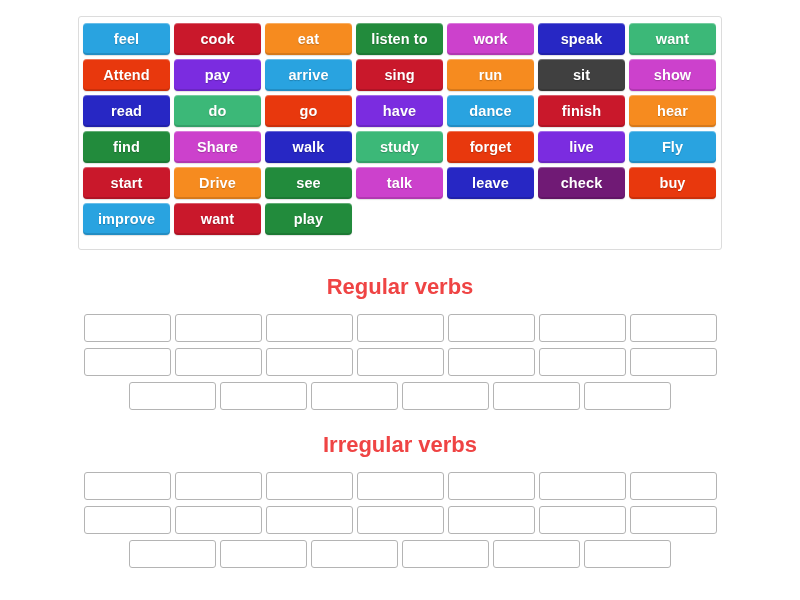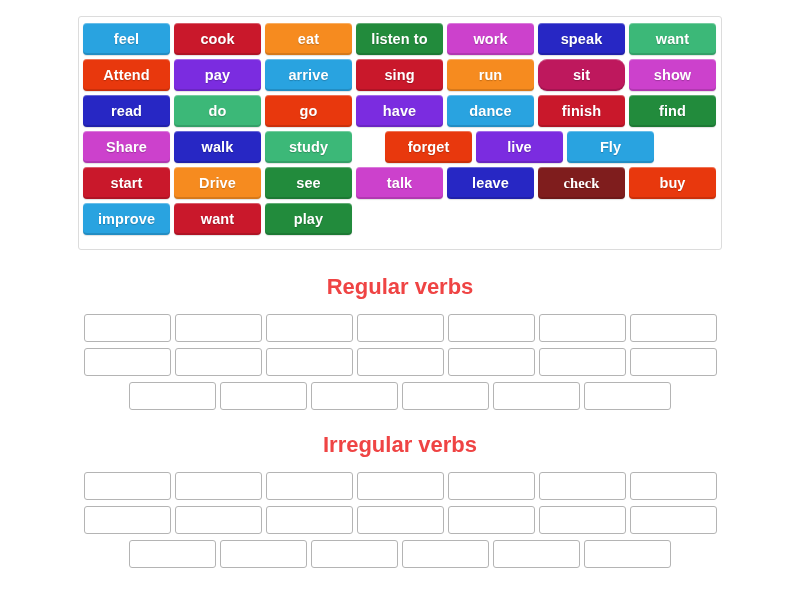--- a/index.html
+++ b/index.html
@@ -113,41 +113,42 @@
         <div class="tile" style="background: rgb(246, 139, 31);">eat</div>
         <div class="tile" style="background: rgb(34, 139, 60);">listen to</div>
         <div class="tile" style="background: rgb(204, 65, 204);">work</div>
         <div class="tile" style="background: rgb(39, 39, 196);">speak</div>
         <div class="tile" style="background: rgb(60, 184, 120);">want</div>
         <div class="tile" style="background: rgb(232, 56, 13);">Attend</div>
         <div class="tile" style="background: rgb(123, 44, 224);">pay</div>
         <div class="tile" style="background: rgb(41, 163, 224);">arrive</div>
         <div class="tile" style="background: rgb(201, 24, 43);">sing</div>
         <div class="tile" style="background: rgb(246, 139, 31);">run</div>
-        <div class="tile" style="background: #be185d; border-radius: 9px;">sit</div>
+        <div class="tile" style="background: #404040;">sit</div>
         <div class="tile" style="background: rgb(204, 65, 204);">show</div>
         <div class="tile" style="background: rgb(39, 39, 196);">read</div>
         <div class="tile" style="background: rgb(60, 184, 120);">do</div>
         <div class="tile" style="background: rgb(232, 56, 13);">go</div>
         <div class="tile" style="background: rgb(123, 44, 224);">have</div>
         <div class="tile" style="background: rgb(41, 163, 224);">dance</div>
         <div class="tile" style="background: rgb(201, 24, 43);">finish</div>
+        <div class="tile" style="background: rgb(246, 139, 31);">hear</div>
         <div class="tile" style="background: rgb(34, 139, 60);">find</div>
         <div class="tile" style="background: rgb(204, 65, 204);">Share</div>
         <div class="tile" style="background: rgb(39, 39, 196);">walk</div>
         <div class="tile" style="background: rgb(60, 184, 120);">study</div>
-        <div class="tile" style="background: rgb(232, 56, 13); margin-left: 29px;">forget</div>
+        <div class="tile" style="background: rgb(232, 56, 13);">forget</div>
         <div class="tile" style="background: rgb(123, 44, 224);">live</div>
         <div class="tile" style="background: rgb(41, 163, 224);">Fly</div>
         <div class="tile" style="background: rgb(201, 24, 43);">start</div>
         <div class="tile" style="background: rgb(246, 139, 31);">Drive</div>
         <div class="tile" style="background: rgb(34, 139, 60);">see</div>
         <div class="tile" style="background: rgb(204, 65, 204);">talk</div>
         <div class="tile" style="background: rgb(39, 39, 196);">leave</div>
-        <div class="tile" style="background: #7f1d1d; font-family: Liberation Serif, serif;">check</div>
+        <div class="tile" style="background: #701a75;">check</div>
         <div class="tile" style="background: rgb(232, 56, 13);">buy</div>
         <div class="tile" style="background: rgb(41, 163, 224);">improve</div>
         <div class="tile" style="background: rgb(201, 24, 43);">want</div>
         <div class="tile" style="background: rgb(34, 139, 60);">play</div>
       </div>
   </div>
 
   <div id="regular-section">
     <div class="zone-title">Regular verbs</div>
     <div class="section-body">

